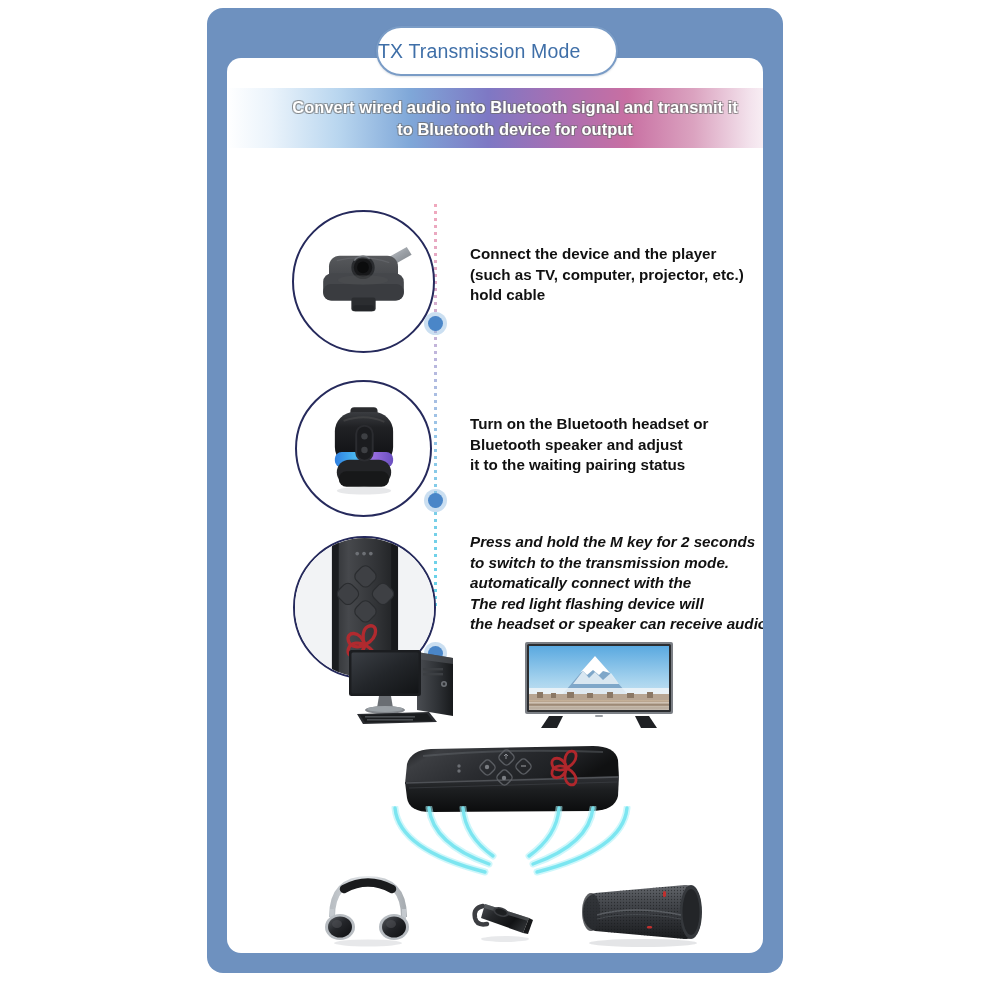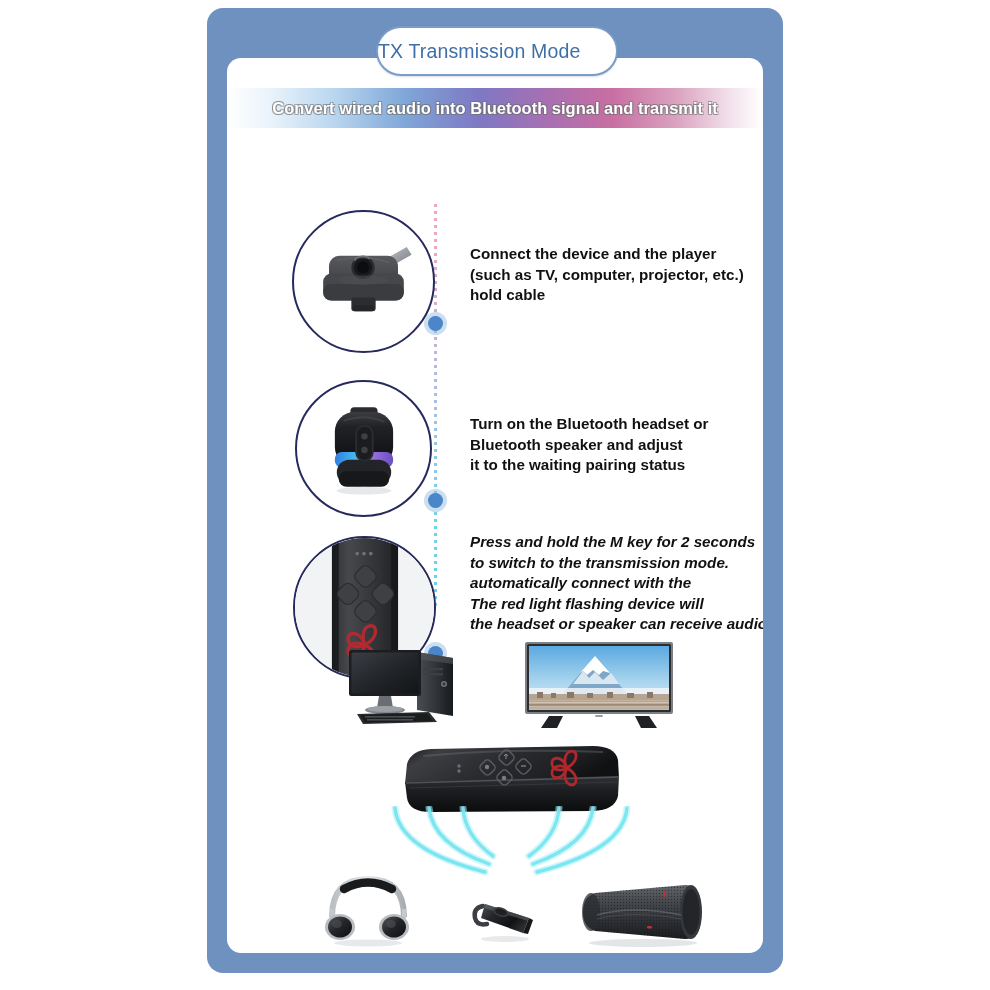--- a/index.html
+++ b/index.html
@@ -66,36 +66,37 @@
     letter-spacing: 0.15px;
     white-space: nowrap;
   }
 
   
   .banner {
     position: absolute;
     left: 0px;
     top: 30px;
     width: 536px;
-    height: 40px;
+    height: 60px;
     background: linear-gradient(to right,
         #ffffff 0%,
         #eaf3fb 8%,
         #b9d6ef 20%,
         #7fa7d8 33%,
         #7e78c4 47%,
         #a96fb2 60%,
         #c86fa2 72%,
         #dba3c0 84%,
         #f3e2ec 94%,
         #ffffff 100%);
     display: flex;
     flex-direction: column;
     align-items: center;
     justify-content: center;
+    padding-left: 20px;
   }
   .banner-line {
     color: #ffffff;
     font-size: 16.5px;
     line-height: 22px;
     white-space: nowrap;
     text-shadow:
       -1px -1px 0 rgba(110,110,110,.55),
        1px -1px 0 rgba(110,110,110,.55),
       -1px  1px 0 rgba(110,110,110,.55),
@@ -214,20 +215,21 @@
 <body>
 
 <div id="page">
 
   <div class="blue-frame"></div>
 
   <div class="white-card">
 
     <div class="banner">
       <div class="banner-line">Convert wired audio into Bluetooth signal and transmit it</div>
+      <div class="banner-line">to Bluetooth device for output</div>
     </div>
 
     <div class="steps">
 
       <div class="connector"></div>
 
       <div class="circle c1">
         <svg viewBox="0 0 143 143" width="139" height="139">
           <defs>
             <linearGradient id="bodyG" x1="0" y1="0" x2="0" y2="1">

